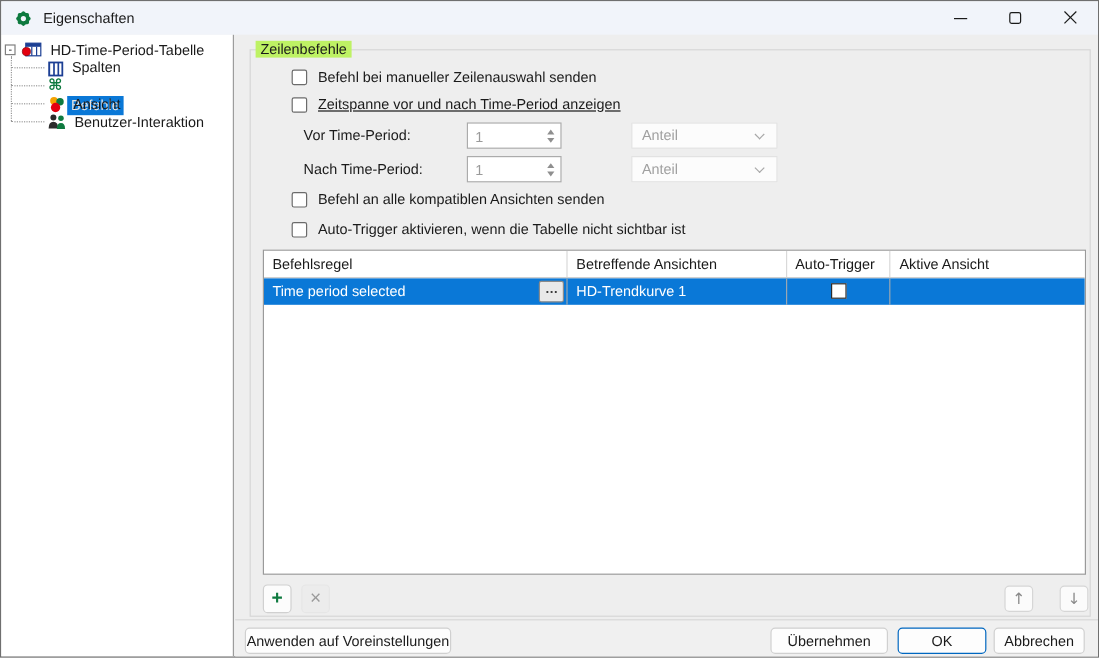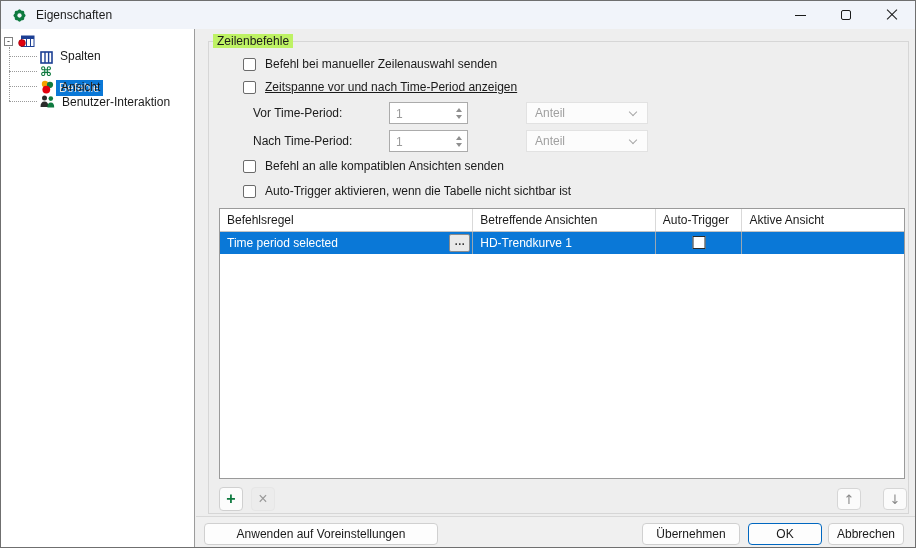--- a/index.html
+++ b/index.html
@@ -81,21 +81,21 @@
              color:#9a9a9a; font-size:16px; }
   .btn-up, .btn-down { top:459px; height:22px; background:#fbfbfb; border:1px solid #d6d6d6;
              color:#8a8a8a; font-size:13px; font-family:"DejaVu Sans",sans-serif; }
   .btn-up { left:641px; } .btn-down { left:687px; }
 
   
   .footer { position:absolute; left:195px; top:515px; width:721px; height:33px; background:#f0f0f0;
             border-top:1px solid #d8d8d8; }
   .f-btn { position:absolute; top:6px; height:22px; background:#fdfdfd; border:1px solid #d0d0d0;
            border-radius:4px; font-size:12px; color:#1a1a1a; text-align:center; line-height:20px; }
-  .btn-presets { left:8px; width:234px; }
+  .btn-presets { left:8px; width:172px; }
   .btn-apply { left:446px; width:98px; }
   .btn-ok { left:552px; width:74px; border:1px solid #0067c0; }
   .btn-cancel { left:632px; width:76px; }
 </style>
 </head>
 <body>
 
 <div class="window">
 
   <div class="titlebar">
@@ -135,20 +135,21 @@
       <span class="expander">-</span>
       <span class="tree-icon">
         <svg width="18" height="14" viewBox="0 0 18 14">
           <rect x="4.5" y="1" width="12.5" height="10.5" fill="#fff" stroke="#1c3f94"></rect>
           <rect x="4.5" y="1" width="12.5" height="3" fill="#1c3f94"></rect>
           <line x1="9.5" y1="4" x2="9.5" y2="11.5" stroke="#1c3f94"></line>
           <line x1="13.5" y1="4" x2="13.5" y2="11.5" stroke="#1c3f94"></line>
           <circle cx="5" cy="8" r="3.4" fill="#e3000f" stroke="#8a0008" stroke-width="0.6"></circle>
         </svg>
       </span>
+      <span class="tree-label">HD-Time-Period-Tabelle</span>
     </div>
 
     <div class="tree-row" style="top:20px; left:39px;align-items:flex-end;">
       <span class="tree-icon">
         <svg width="13" height="13" viewBox="0 0 13 13">
           <rect x="1" y="1" width="11" height="11" fill="#fff" stroke="#1c3f94" stroke-width="1.6"></rect>
           <line x1="5" y1="1" x2="5" y2="12" stroke="#1c3f94" stroke-width="1.4"></line>
           <line x1="8.6" y1="1" x2="8.6" y2="12" stroke="#1c3f94" stroke-width="1.4"></line>
         </svg>
       </span>

